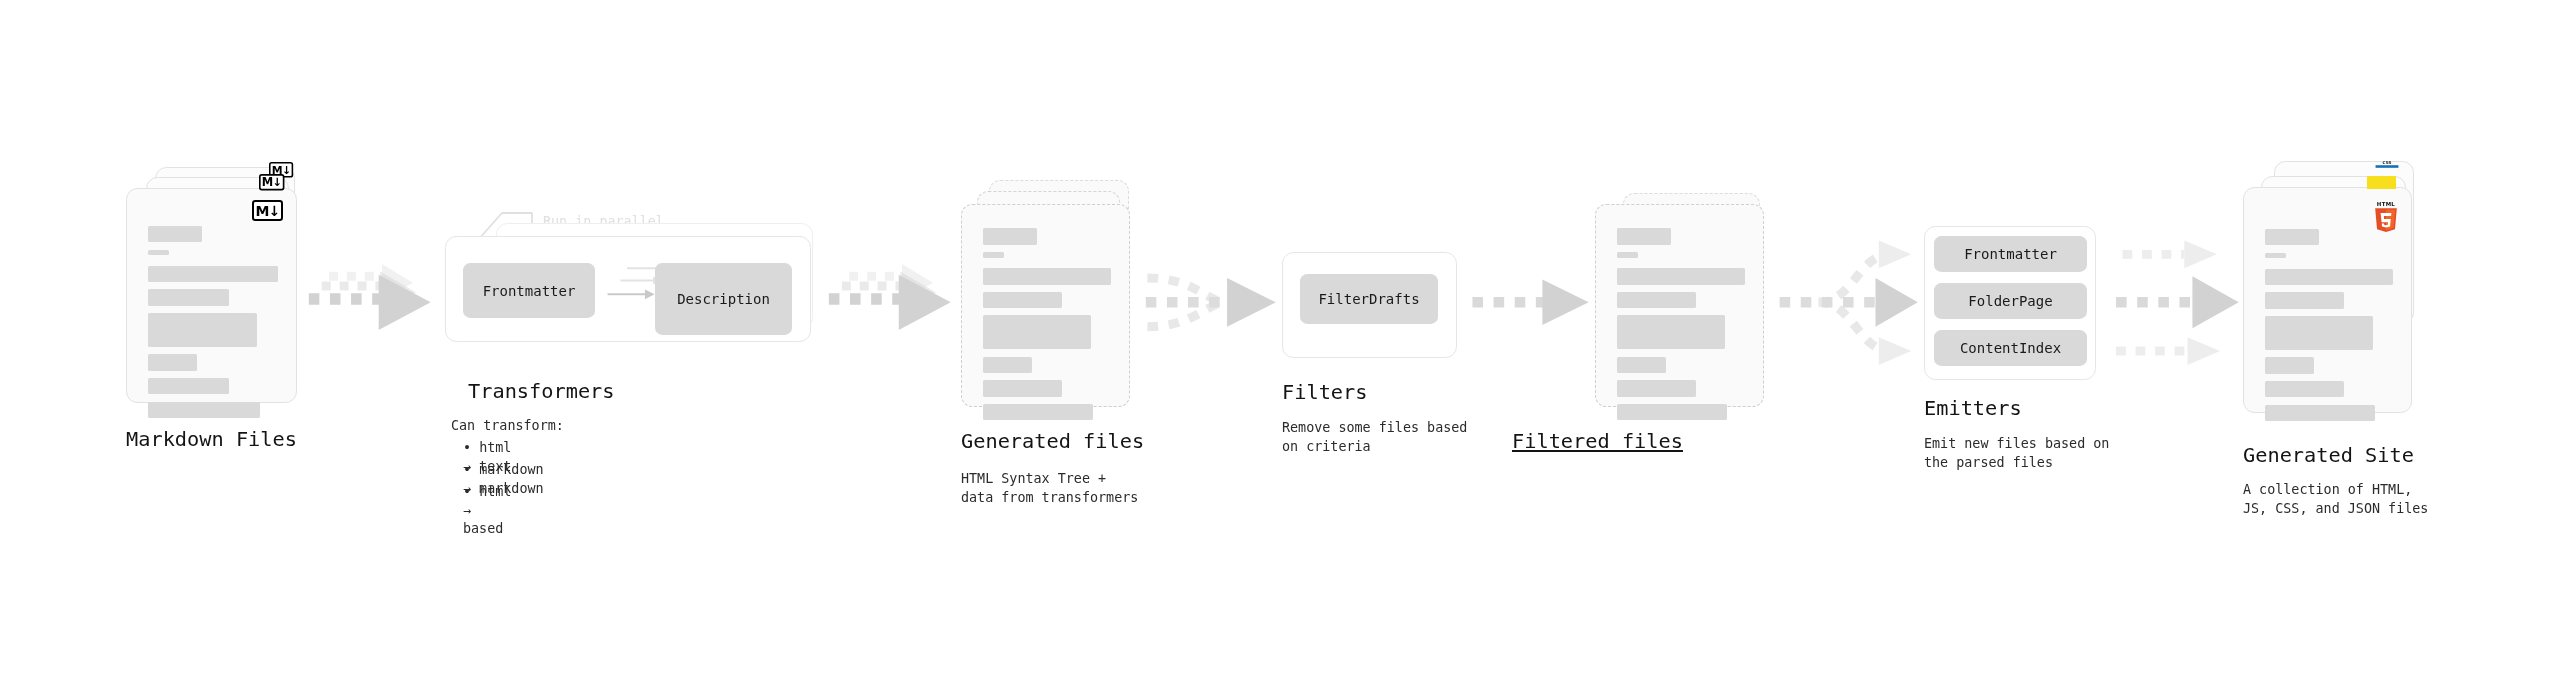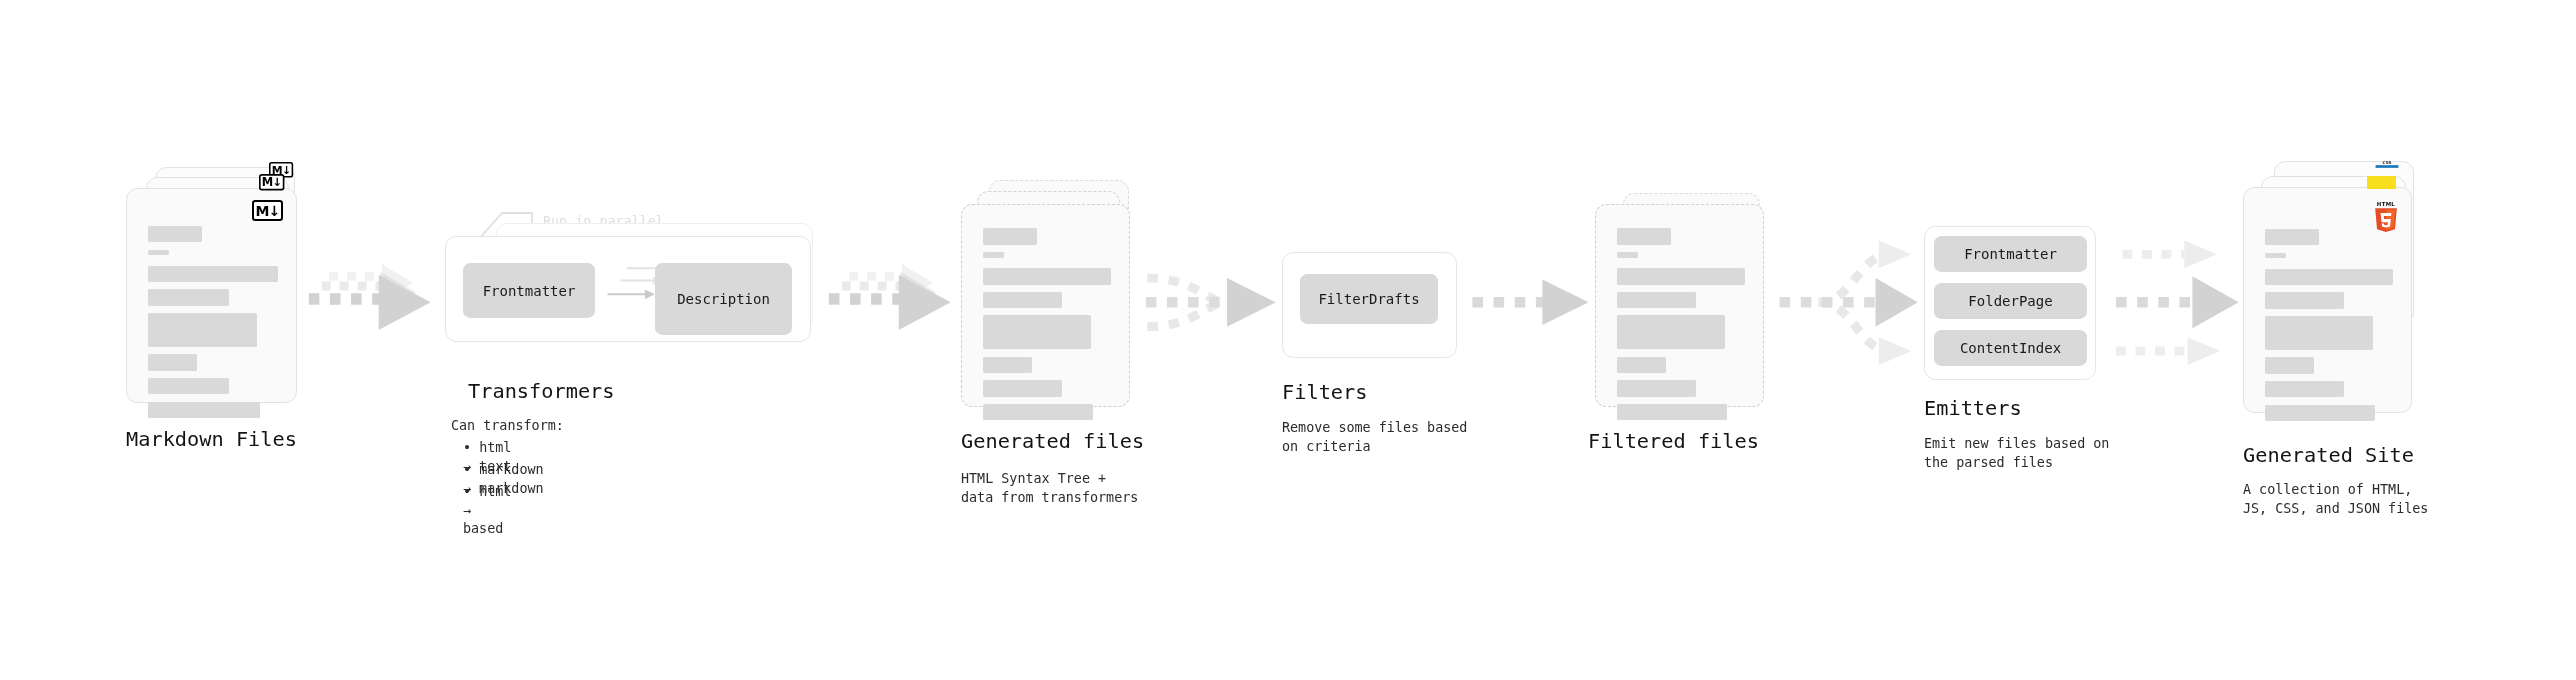--- a/index.html
+++ b/index.html
@@ -203,21 +203,21 @@
           <div class="bar" style="width:100%;"></div>
           <div class="bar" style="width:62%;"></div>
           <div class="bar tall" style="width:84%;"></div>
           <div class="bar" style="width:38%;"></div>
           <div class="bar" style="width:62%;"></div>
           <div class="bar" style="width:86%;"></div>
         </div>
       </div>
     </div>
   </div>
-  <div class="title" style="left:1588px; top:429px;">Filtered files</div>
+  <div class="title" style="left:1512px; top:429px;text-decoration:underline;">Filtered files</div>
 
   <div class="proc-box" style="left:1924px; top:226px; width:172px; height:154px;"></div>
   <div class="pill" style="left:1934px; top:236px; width:153px; height:36px;">Frontmatter</div>
   <div class="pill" style="left:1934px; top:283px; width:153px; height:36px;">FolderPage</div>
   <div class="pill" style="left:1934px; top:330px; width:153px; height:36px;">ContentIndex</div>
   <div class="title" style="left:1924px; top:396px;">Emitters</div>
   <div class="subtitle" style="left:1924px; top:435px;">Emit new files based on
 the parsed files</div>
 
   <div class="node" style="left:2243px; top:161px;">

